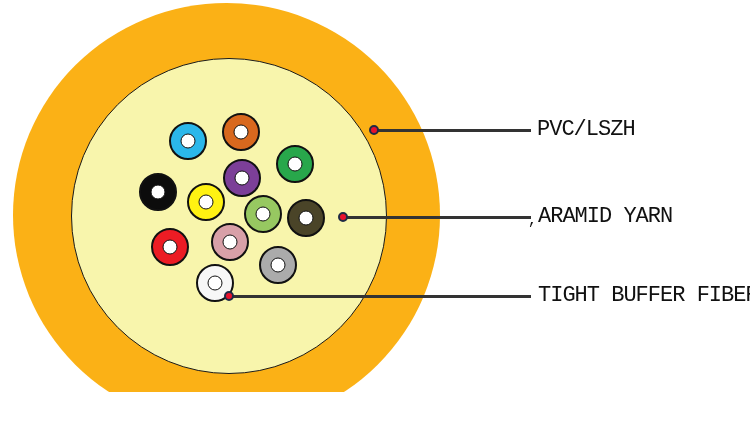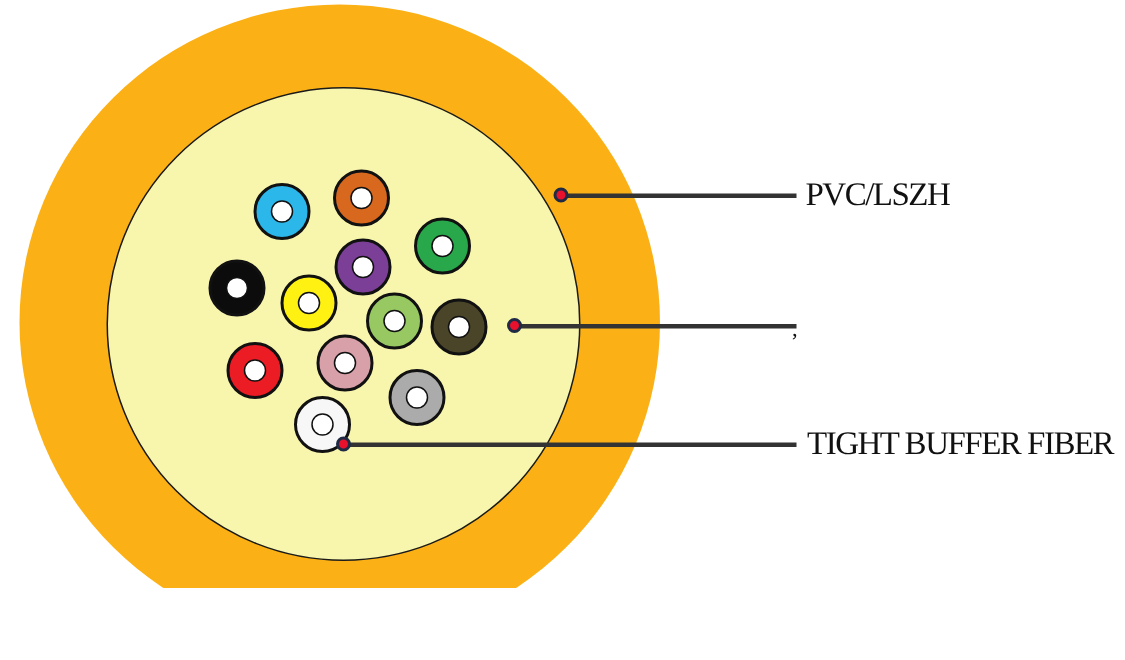--- a/index.html
+++ b/index.html
@@ -7,21 +7,21 @@
     margin: 0;
     padding: 0;
     background: #ffffff;
   }
   .canvas {
     position: relative;
     width: 750px;
     height: 392px;
     overflow: hidden;
     background: #ffffff;
-    font-family: Liberation Serif, serif;
+    font-family: Liberation Mono, monospace;
   }
   .ellipse {
     position: absolute;
     border-radius: 50%;
     box-sizing: border-box;
   }
   .fiber {
     position: absolute;
     border-radius: 50%;
     box-sizing: border-box;
@@ -100,17 +100,18 @@
       <div class="hole" style="width: 15px; height: 15px; background: rgb(255, 255, 255); border: 1.5px solid rgb(17, 17, 17);"></div>
     </div>
     <div class="fiber" style="left: 196px; top: 264px; width: 38px; height: 38px; background: rgb(247, 247, 247); border: 2px solid rgb(17, 17, 17);">
       <div class="hole" style="width: 15px; height: 15px; background: rgb(255, 255, 255); border: 1.5px solid rgb(17, 17, 17);"></div>
     </div>
     <div class="leader-line" style="left: 374px; top: 128.5px; width: 157px; height: 3px; background: rgb(51, 51, 51);"></div>
     <div class="anchor-dot" style="left: 369px; top: 125px; width: 10px; height: 10px; background: rgb(232, 17, 45); border: 2.5px solid rgb(31, 42, 68);"></div>
     <div class="callout-label" style="left: 537px; top: 130px; color: rgb(17, 17, 17);">PVC/LSZH</div>
     <div class="leader-line" style="left: 343px; top: 215.5px; width: 188px; height: 3px; background: rgb(51, 51, 51);"></div>
     <div class="anchor-dot" style="left: 338px; top: 212px; width: 10px; height: 10px; background: rgb(232, 17, 45); border: 2.5px solid rgb(31, 42, 68);"></div>
+    <div class="callout-label" style="left: 538px; top: 217px; color: rgb(17, 17, 17);">ARAMID YARN</div>
     <div class="stray-mark" style="left: 528px; top: 212px; color: rgb(17, 17, 17);">,</div>
     <div class="leader-line" style="left: 229px; top: 294.5px; width: 302px; height: 3px; background: rgb(51, 51, 51);"></div>
     <div class="anchor-dot" style="left: 224px; top: 291px; width: 10px; height: 10px; background: rgb(232, 17, 45); border: 2.5px solid rgb(31, 42, 68);"></div>
     <div class="callout-label" style="left: 538px; top: 296px; color: rgb(17, 17, 17);">TIGHT BUFFER FIBER</div>
   </div>
 
 </body></html>

